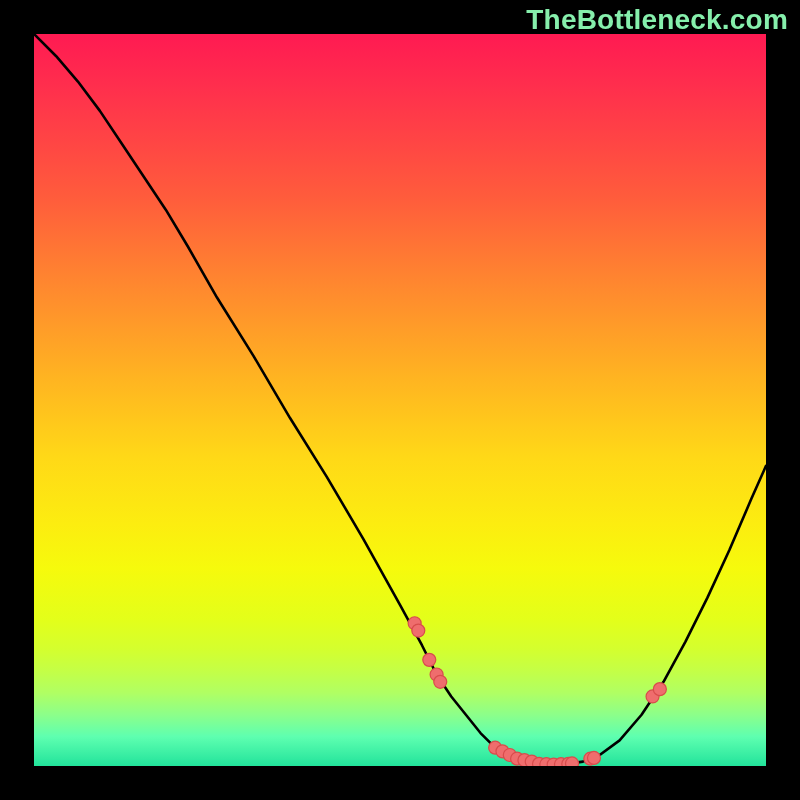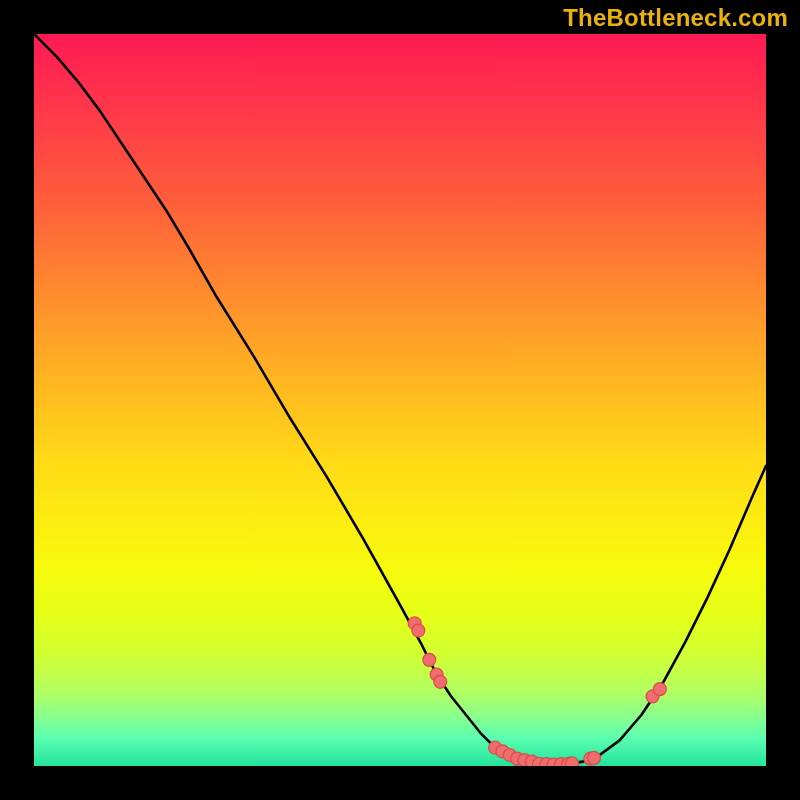--- a/index.html
+++ b/index.html
@@ -16,22 +16,22 @@
     position: absolute;
     top: 0; left: 0;
     width: 800px;
     height: 800px;
     background: #000000;
   }
   .watermark {
     position: absolute;
     top: 4px;
     right: 12px;
-    color: #eab308;
-    font-size: 24px;
+    color: #86efac;
+    font-size: 28px;
     font-weight: bold;
     letter-spacing: 0.2px;
     user-select: none;
   }
   .plot {
     position: absolute;
     top: 34px;
     left: 34px;
     width: 732px;
     height: 732px;

